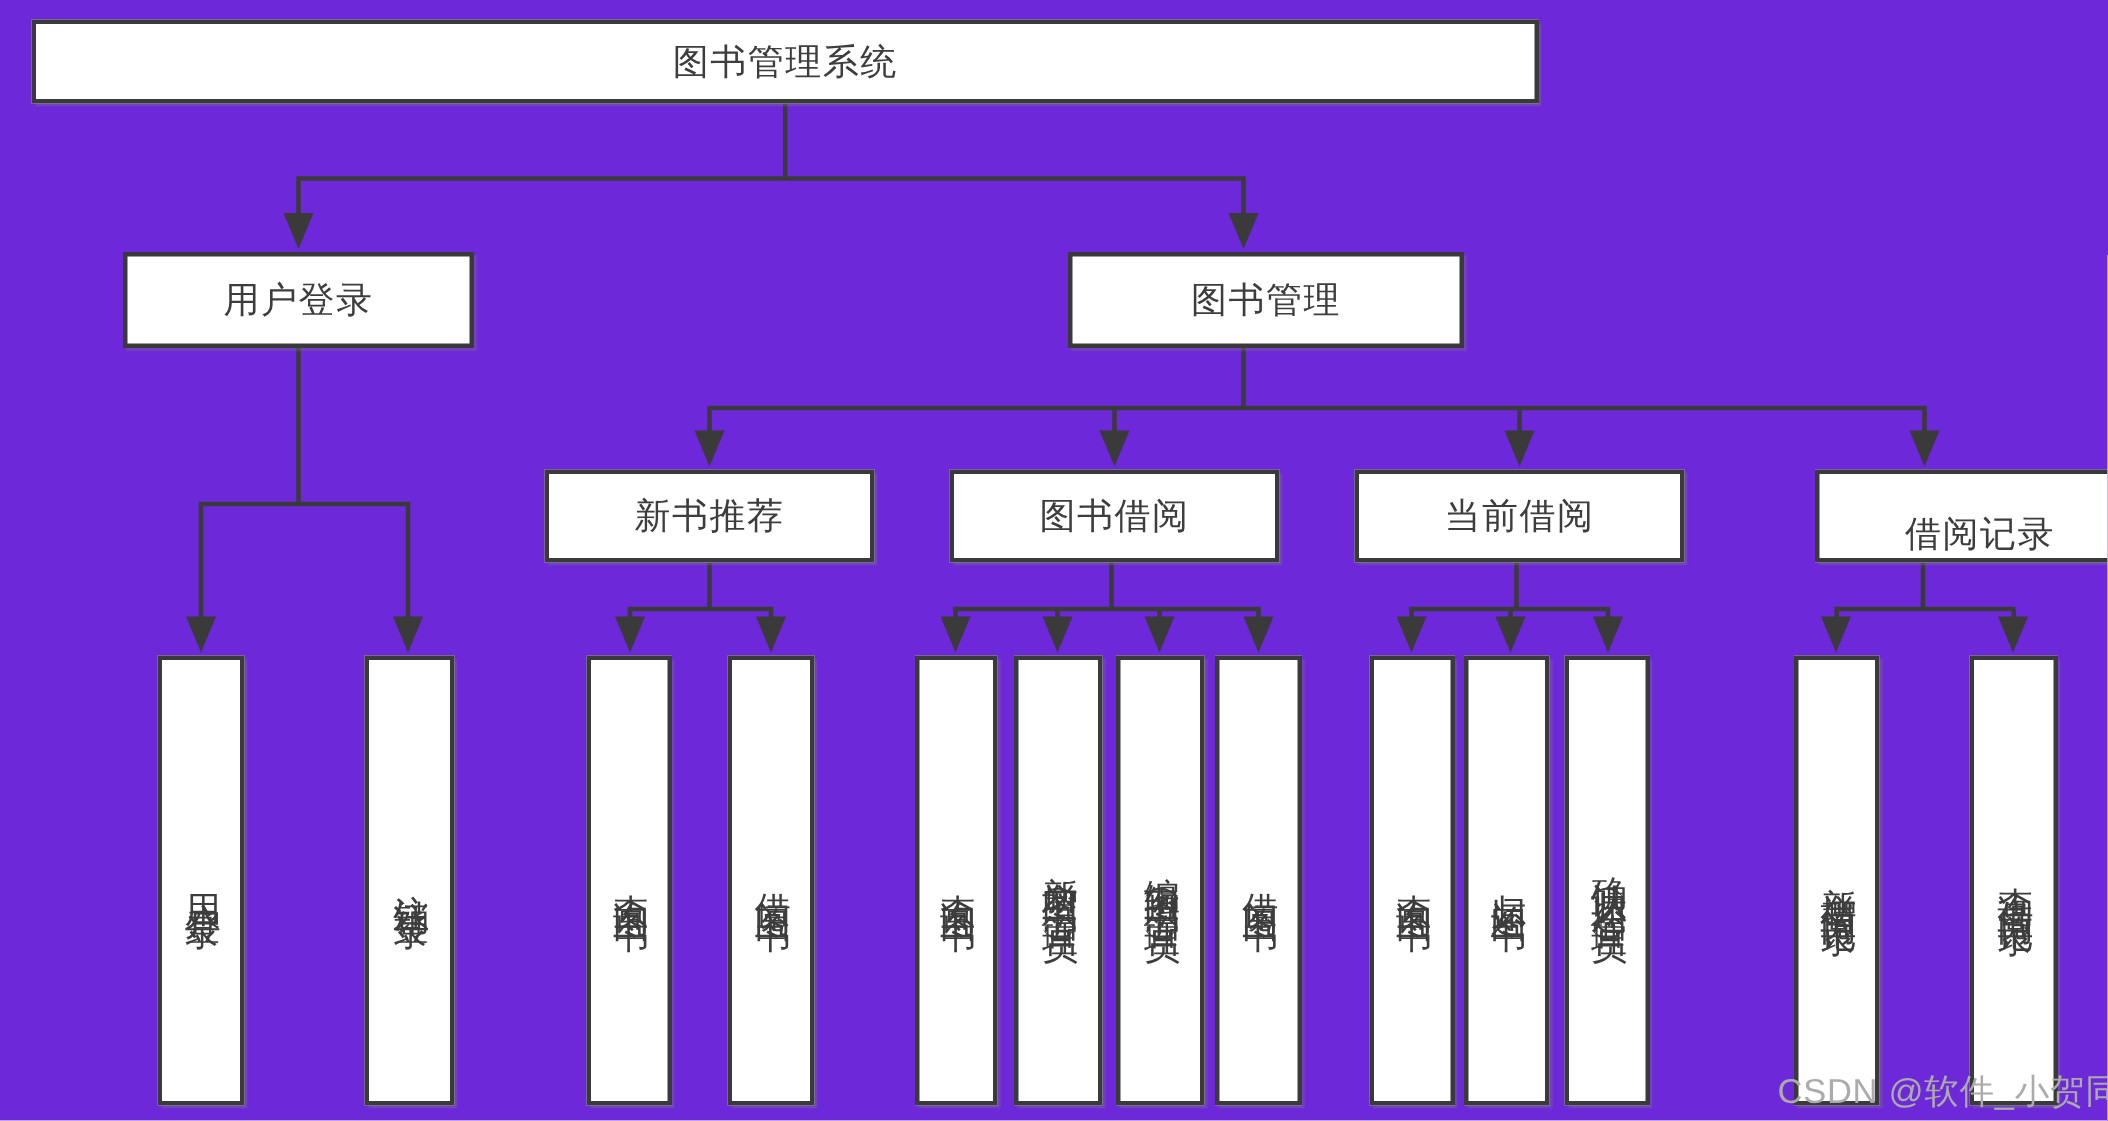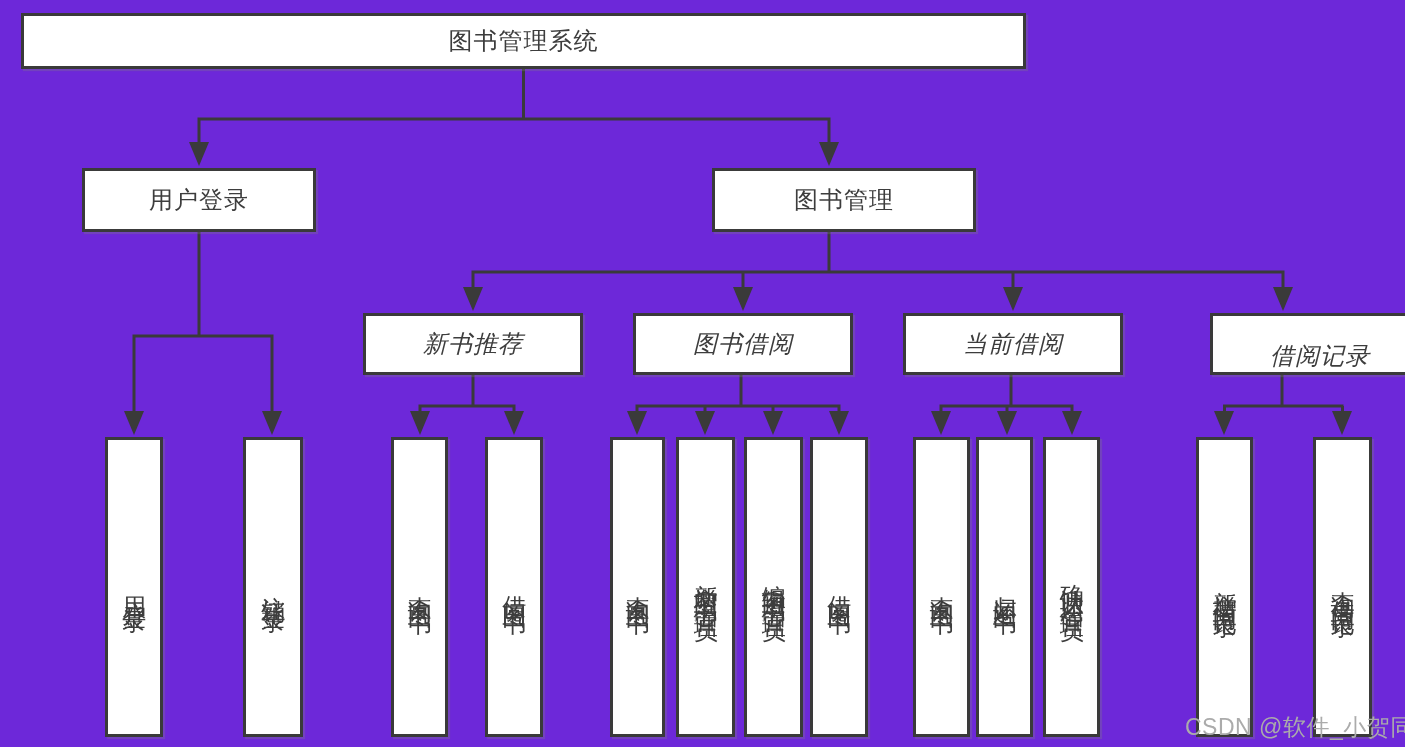--- a/index.html
+++ b/index.html
@@ -43,21 +43,21 @@
     font-size: 23px;
     letter-spacing: 0.5px;
     color: #ababab;
     z-index: 6;
     white-space: nowrap;
   }
   
   .n-root  { left: 21px;   top: 13px;  width: 1005px; height: 56px; }
   .n-ul    { left: 82px;   top: 168px; width: 234px;  height: 64px; }
   .n-bm    { left: 712px;  top: 168px; width: 264px;  height: 64px; }
-  .n-l3    { top: 313px; width: 220px; height: 62px; font-style: italic; }
+  .n-l3    { top: 313px; width: 220px; height: 62px; }
   .n-nbr   { left: 363px; }
   .n-bb    { left: 633px; }
   .n-cb    { left: 903px; }
   .n-br    { left: 1210px; align-items: flex-end; }
   
   .leaf { top: 437px; height: 300px; }
   .v1  { left: 105px;  width: 58px; }
   .v2  { left: 243px;  width: 60px; }
   .v3  { left: 391px;  width: 57px; }
   .v4  { left: 485px;  width: 58px; }

